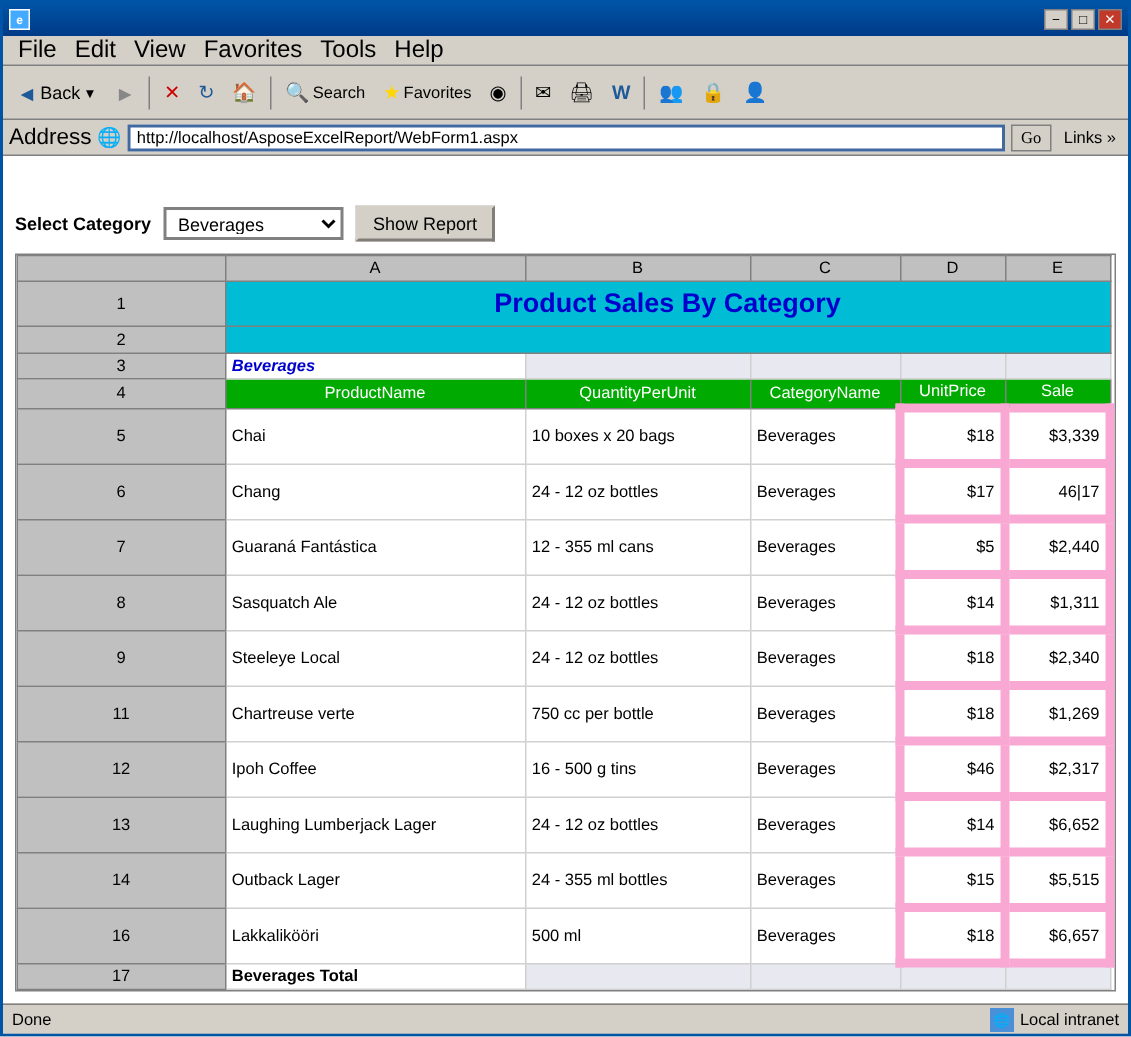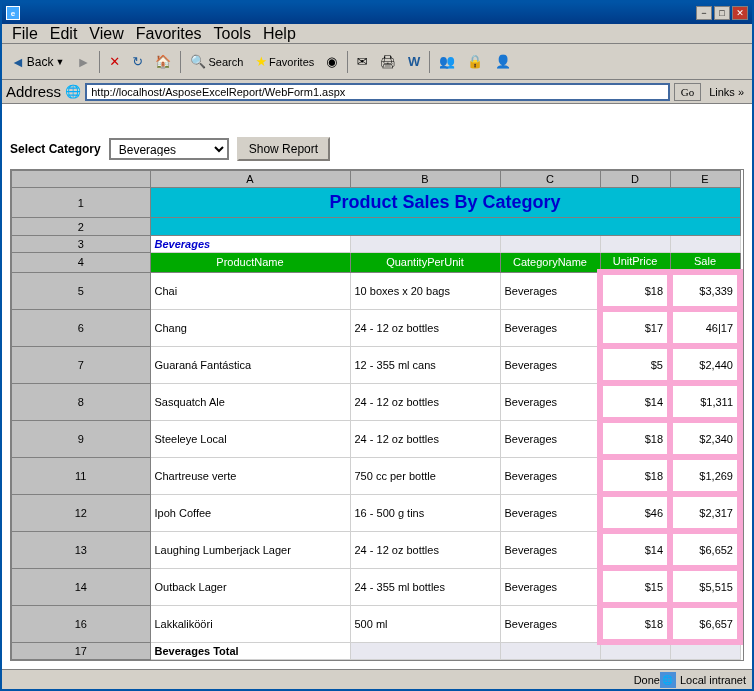--- a/index.html
+++ b/index.html
@@ -121,21 +121,21 @@
     
     .data-cell { border: 1px solid #d0d0d0; padding: 12px 4px; background: white; }
     .data-cell-right { border: 6px solid #f9a8d4; padding: 2px 4px; background: white; text-align: right; }
 
     
     .total-cell { border: 1px solid #d0d0d0; padding: 2px 4px; background: white; font-weight: bold; }
 
     
     .status-bar {
       background: #d4d0c8; border-top: 1px solid #808080; display: flex; align-items: center;
-      justify-content: flex-end; padding: 2px 6px; height: 20px; flex-shrink: 0; font-size: 11px;
+      justify-content: space-between; padding: 2px 6px; height: 20px; flex-shrink: 0; font-size: 11px;
     }
     .status-right { display: flex; align-items: center; gap: 4px; }
     .status-icon { width: 16px; height: 16px; background: #4a90d9; display: flex; align-items: center; justify-content: center; font-size: 9px; color: white; }
   </style>
 </head>
 <body>
 
 <div class="window">
 
   <div class="title-bar">

